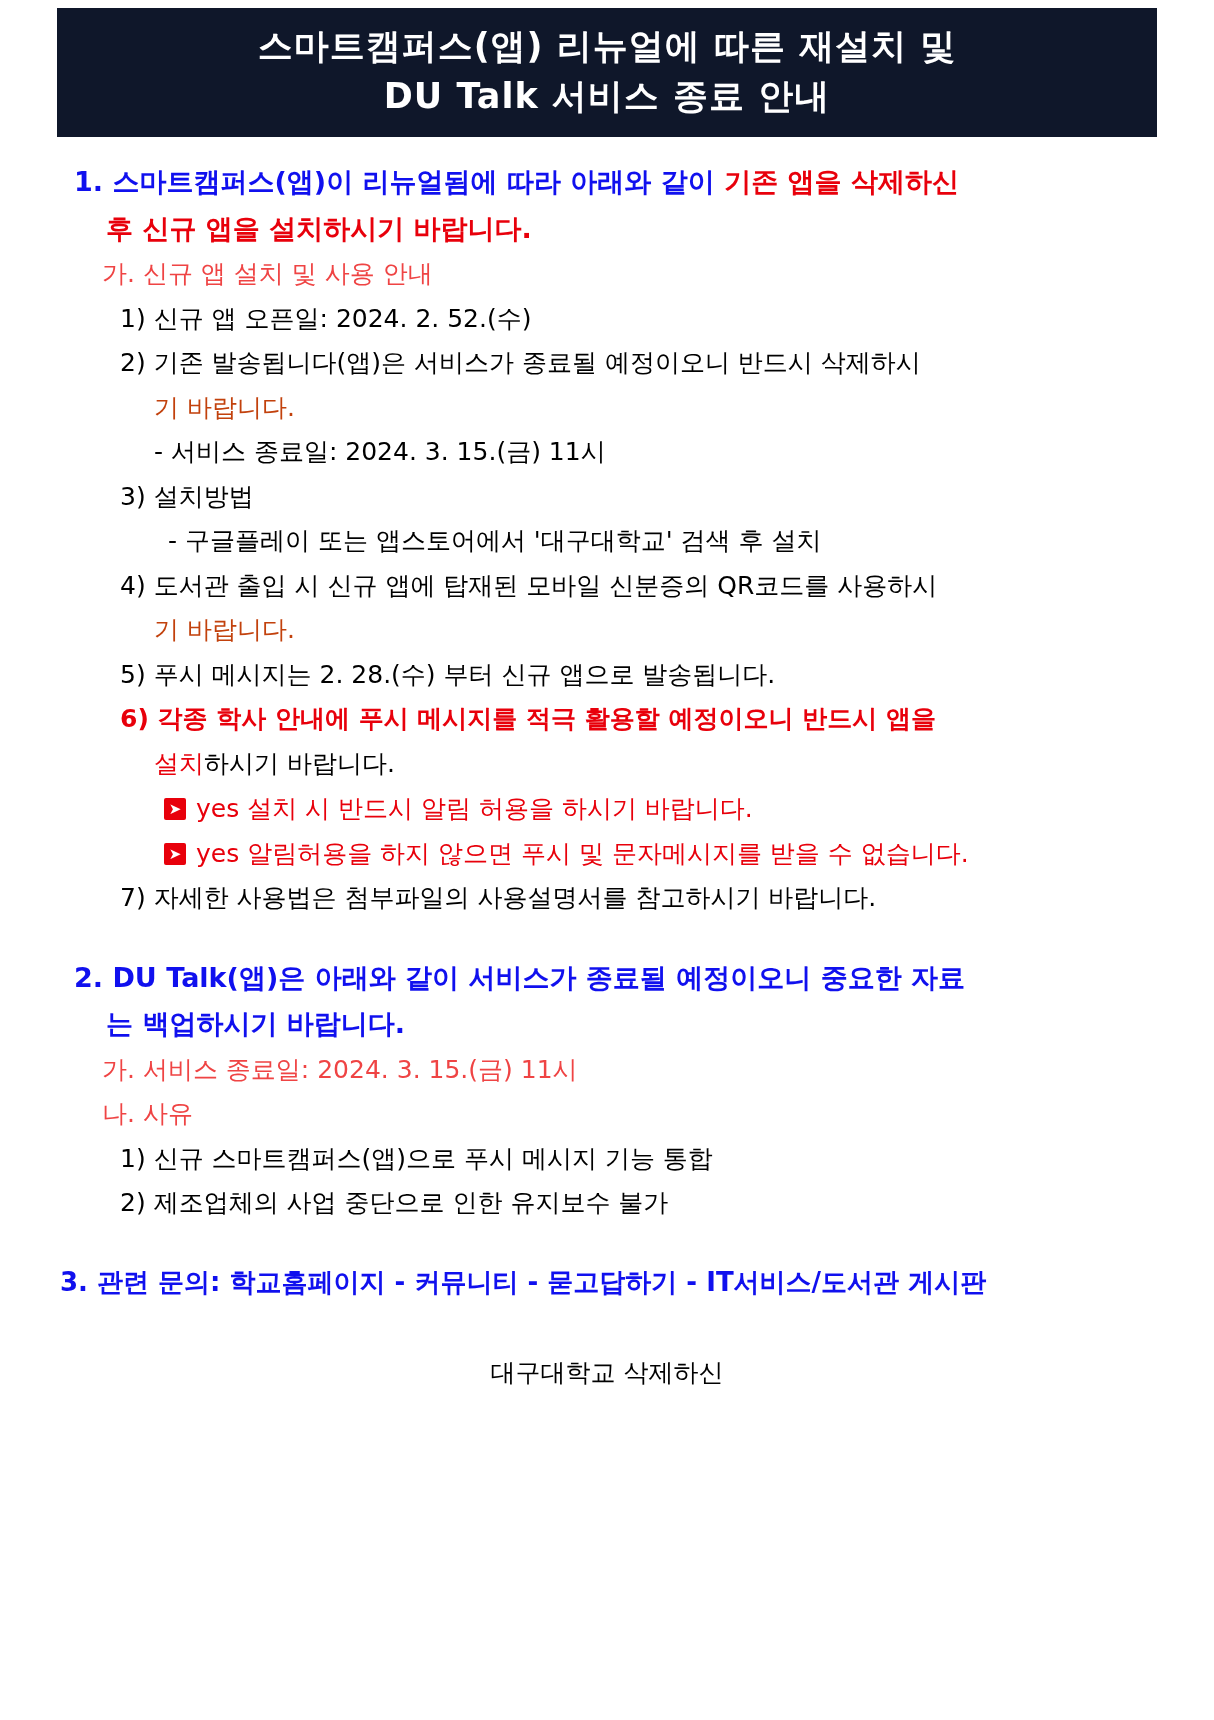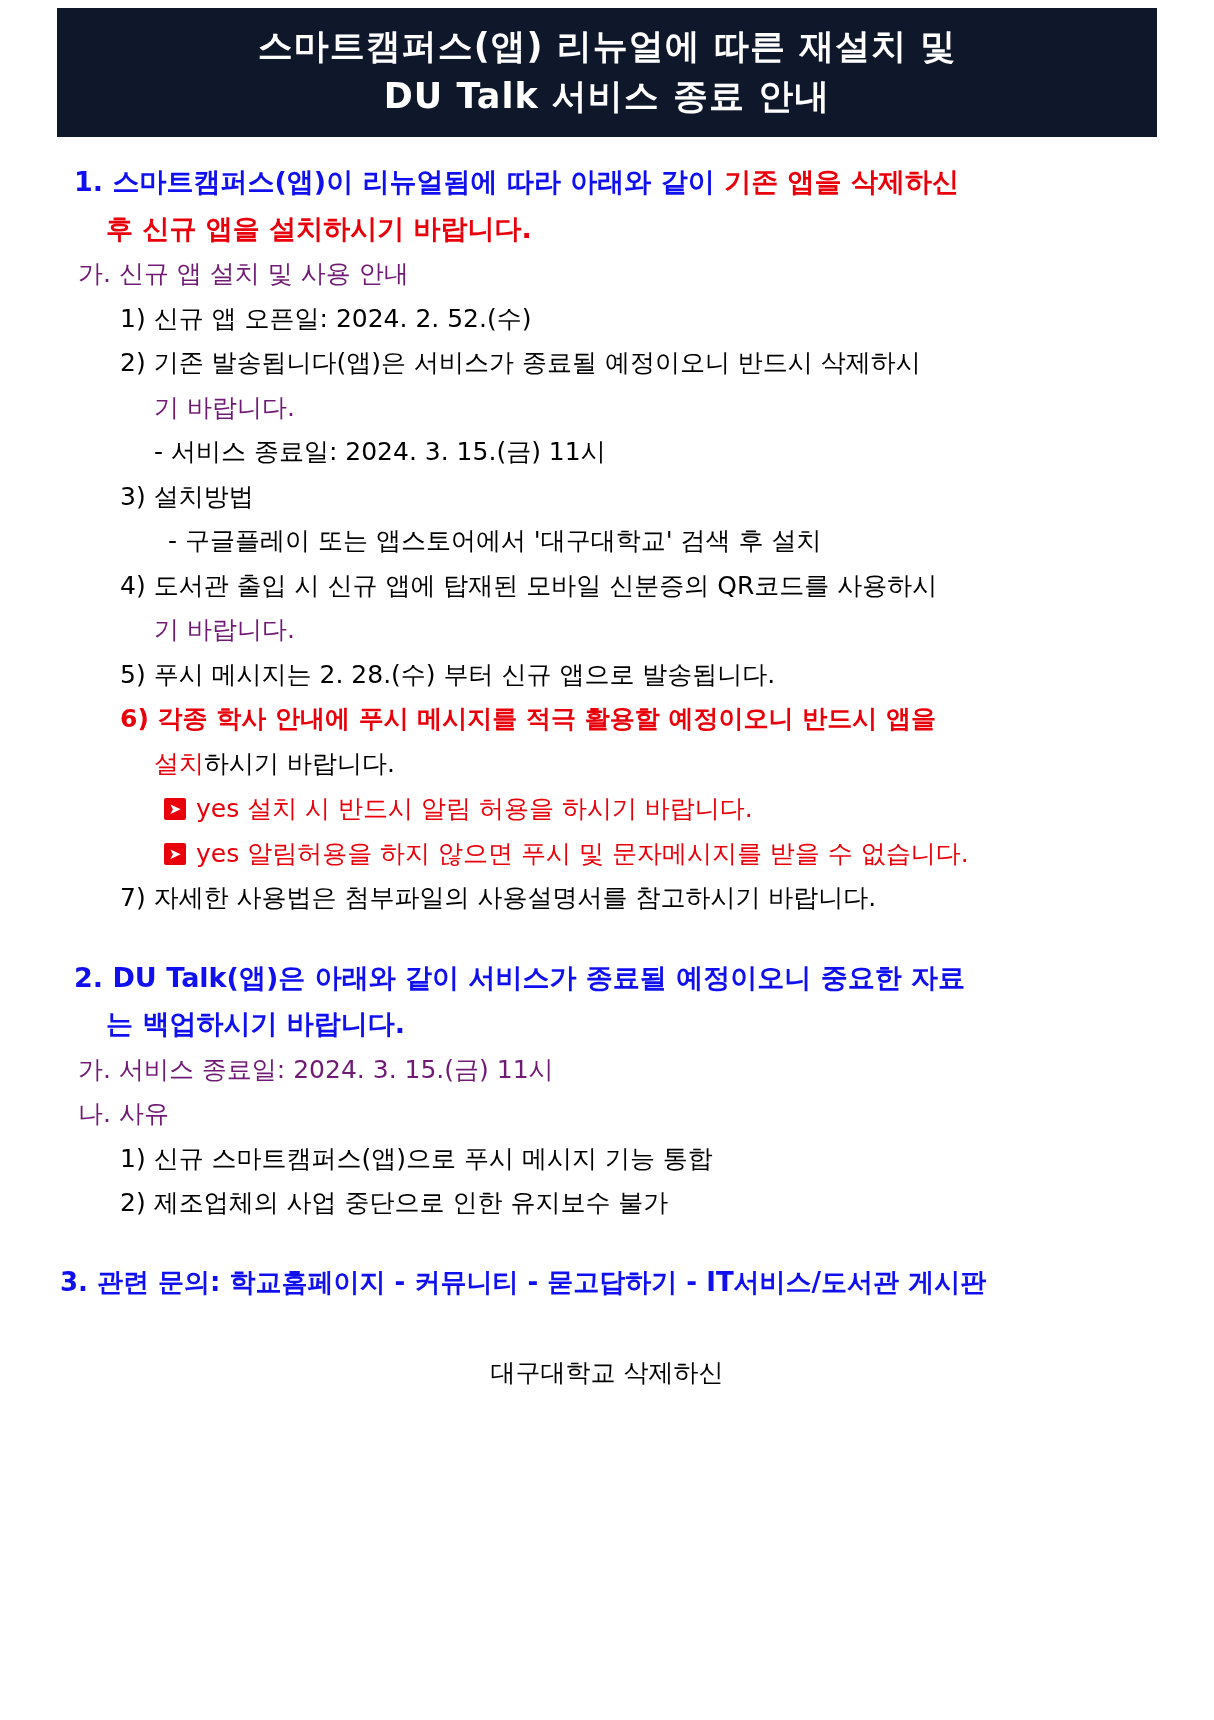--- a/index.html
+++ b/index.html
@@ -52,22 +52,22 @@
     margin: 0 0 0 14px;
     text-indent: -14px;
     padding-left: 14px;
   }
   .h1.sec2 { margin-top: 0; }
   .red { color: #e8000b; }
 
   .lvl-ga {
     font-size: 25px;
     line-height: 1.78;
-    margin-left: 18px;
-    color: #701a75;
+    margin-left: 42px;
+    color: #ef4444;
   }
   .lvl-num {
     font-size: 25px;
     line-height: 1.78;
     margin-left: 60px;
     padding-left: 34px;
     text-indent: -34px;
     color: #000;
   }
   .lvl-num.bold-red {
@@ -79,21 +79,21 @@
     line-height: 1.78;
     margin-left: 94px;
     padding-left: 26px;
     text-indent: -26px;
     color: #000;
   }
   .lvl-cont {
     font-size: 25px;
     line-height: 1.78;
     margin-left: 94px;
-    color: #701a75;
+    color: #c2410c;
   }
   .lvl-cont.bold-red { color: #e8000b; }
   .lvl-cont .normal-black { color: #000; font-weight: normal; }
 
   .yes-line {
     font-size: 25px;
     line-height: 1.8;
     margin-left: 104px;
     color: #e8000b;
     display: flex;

